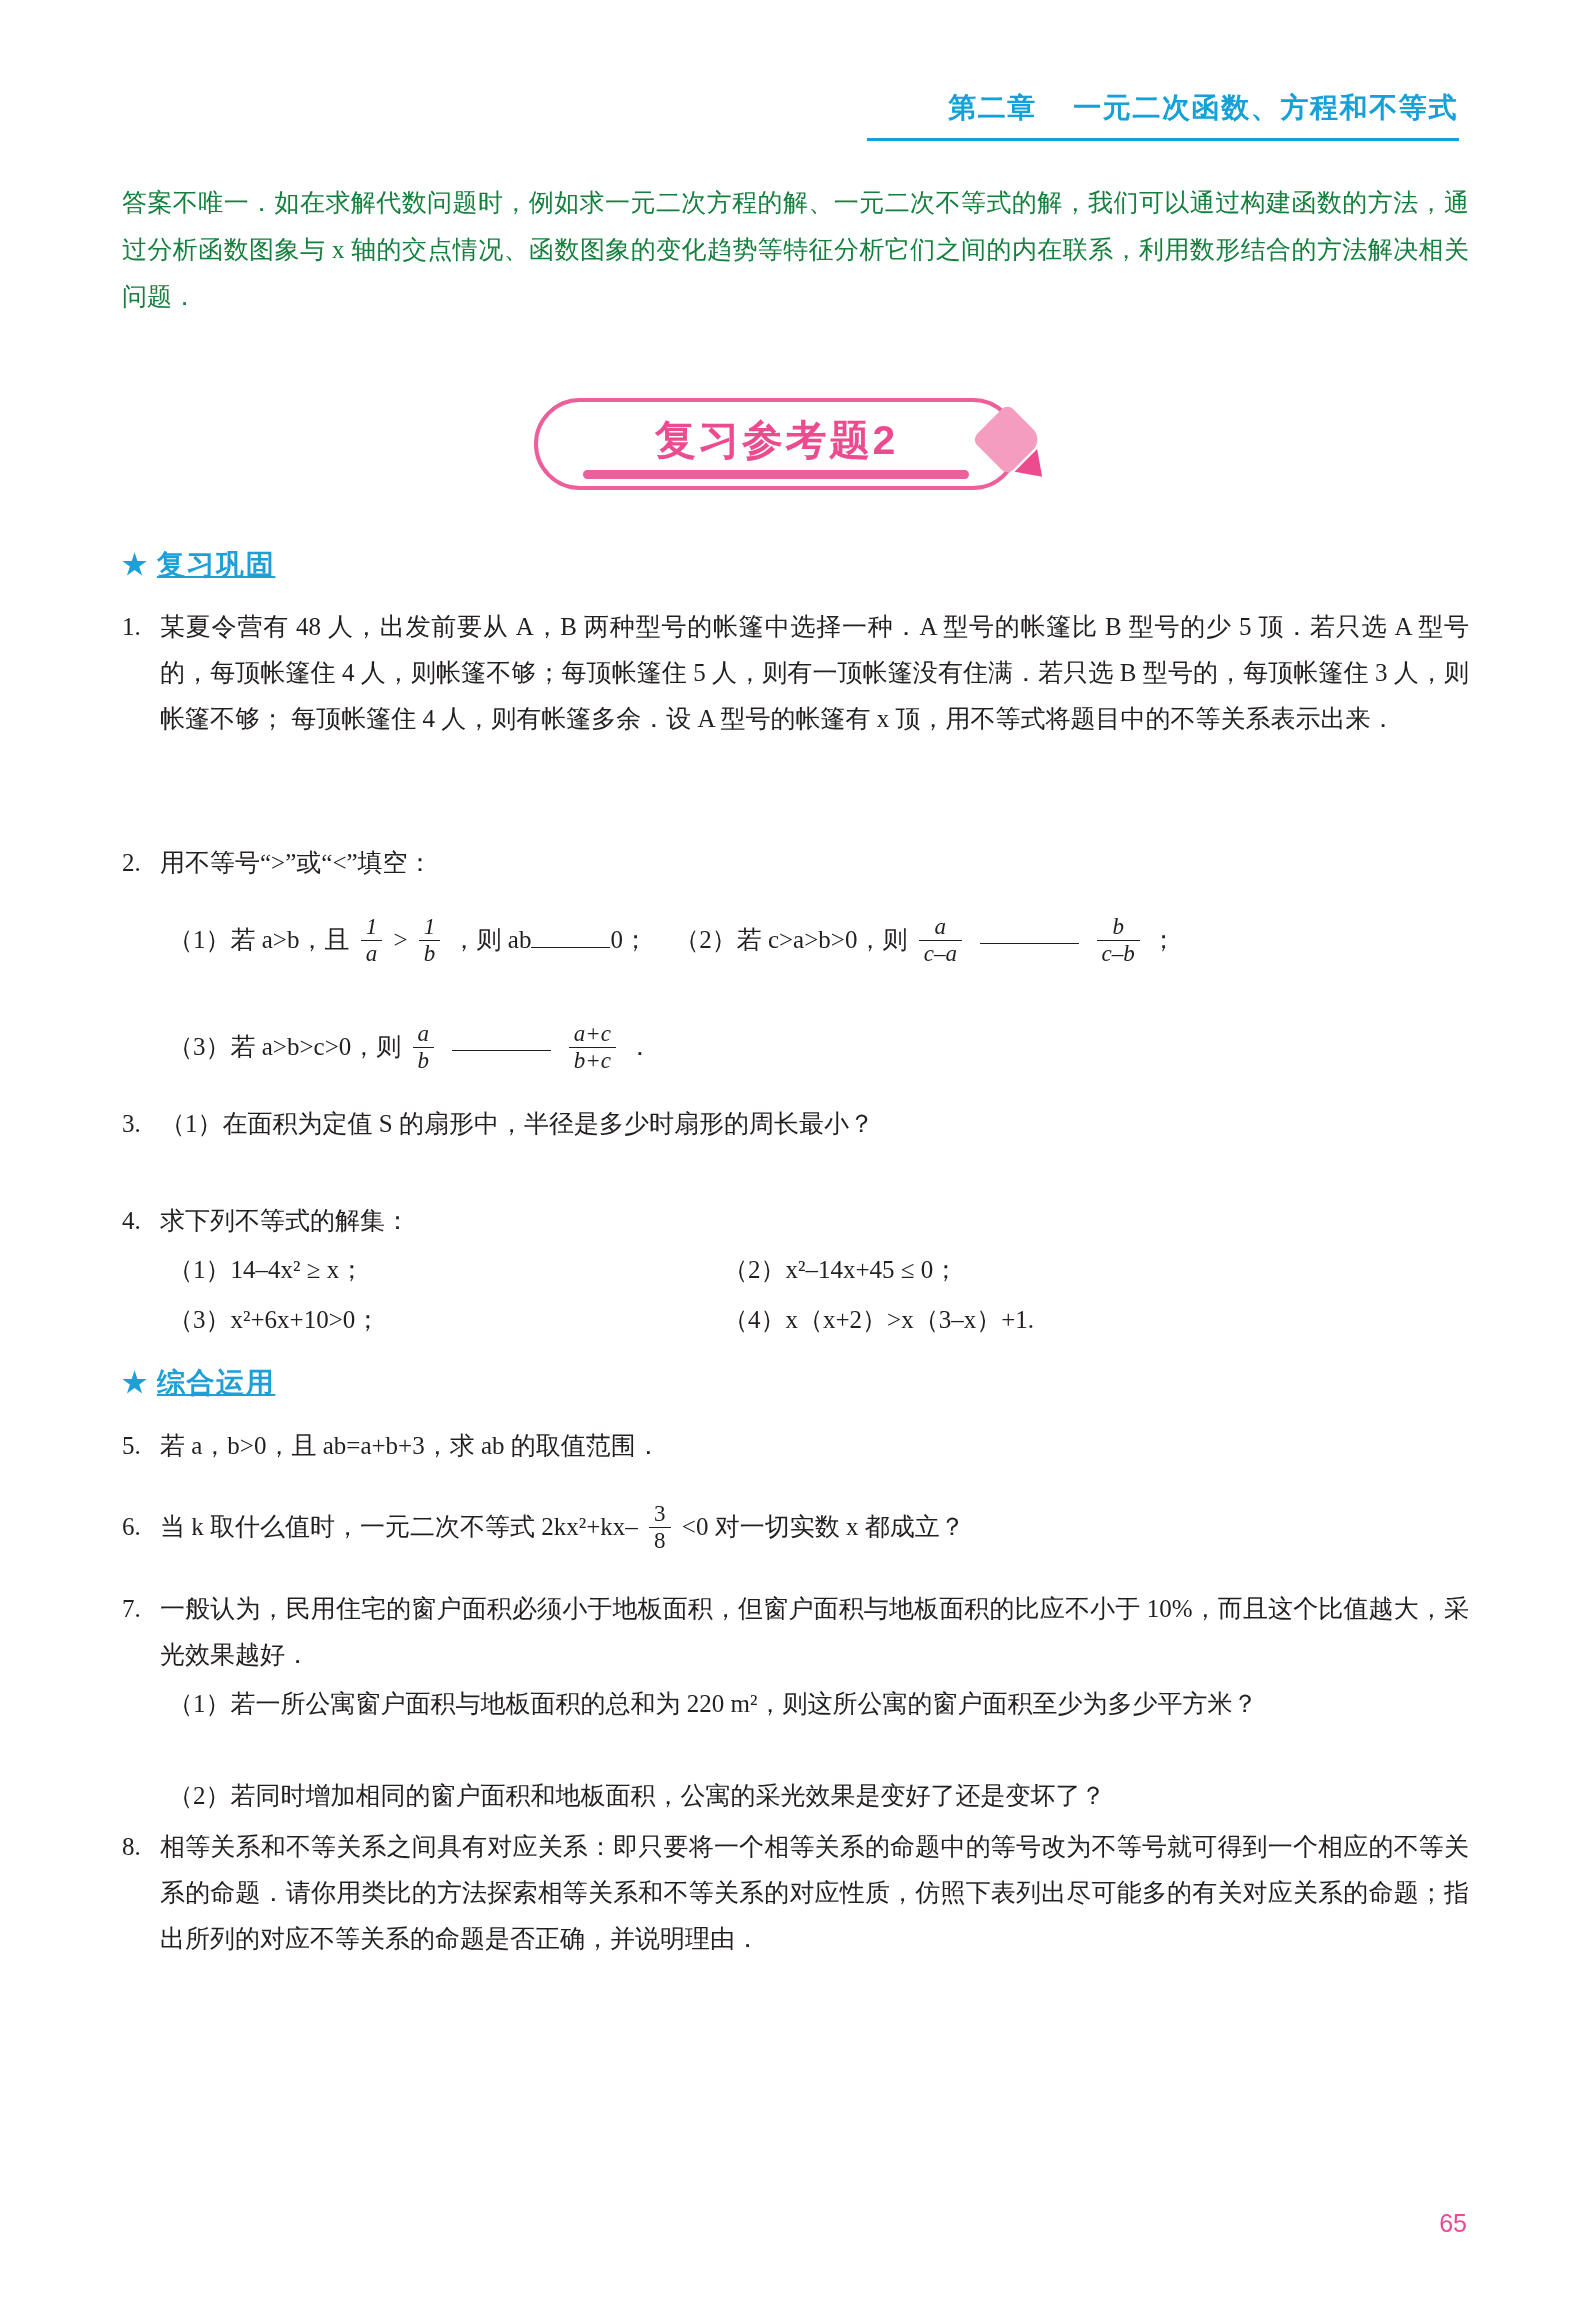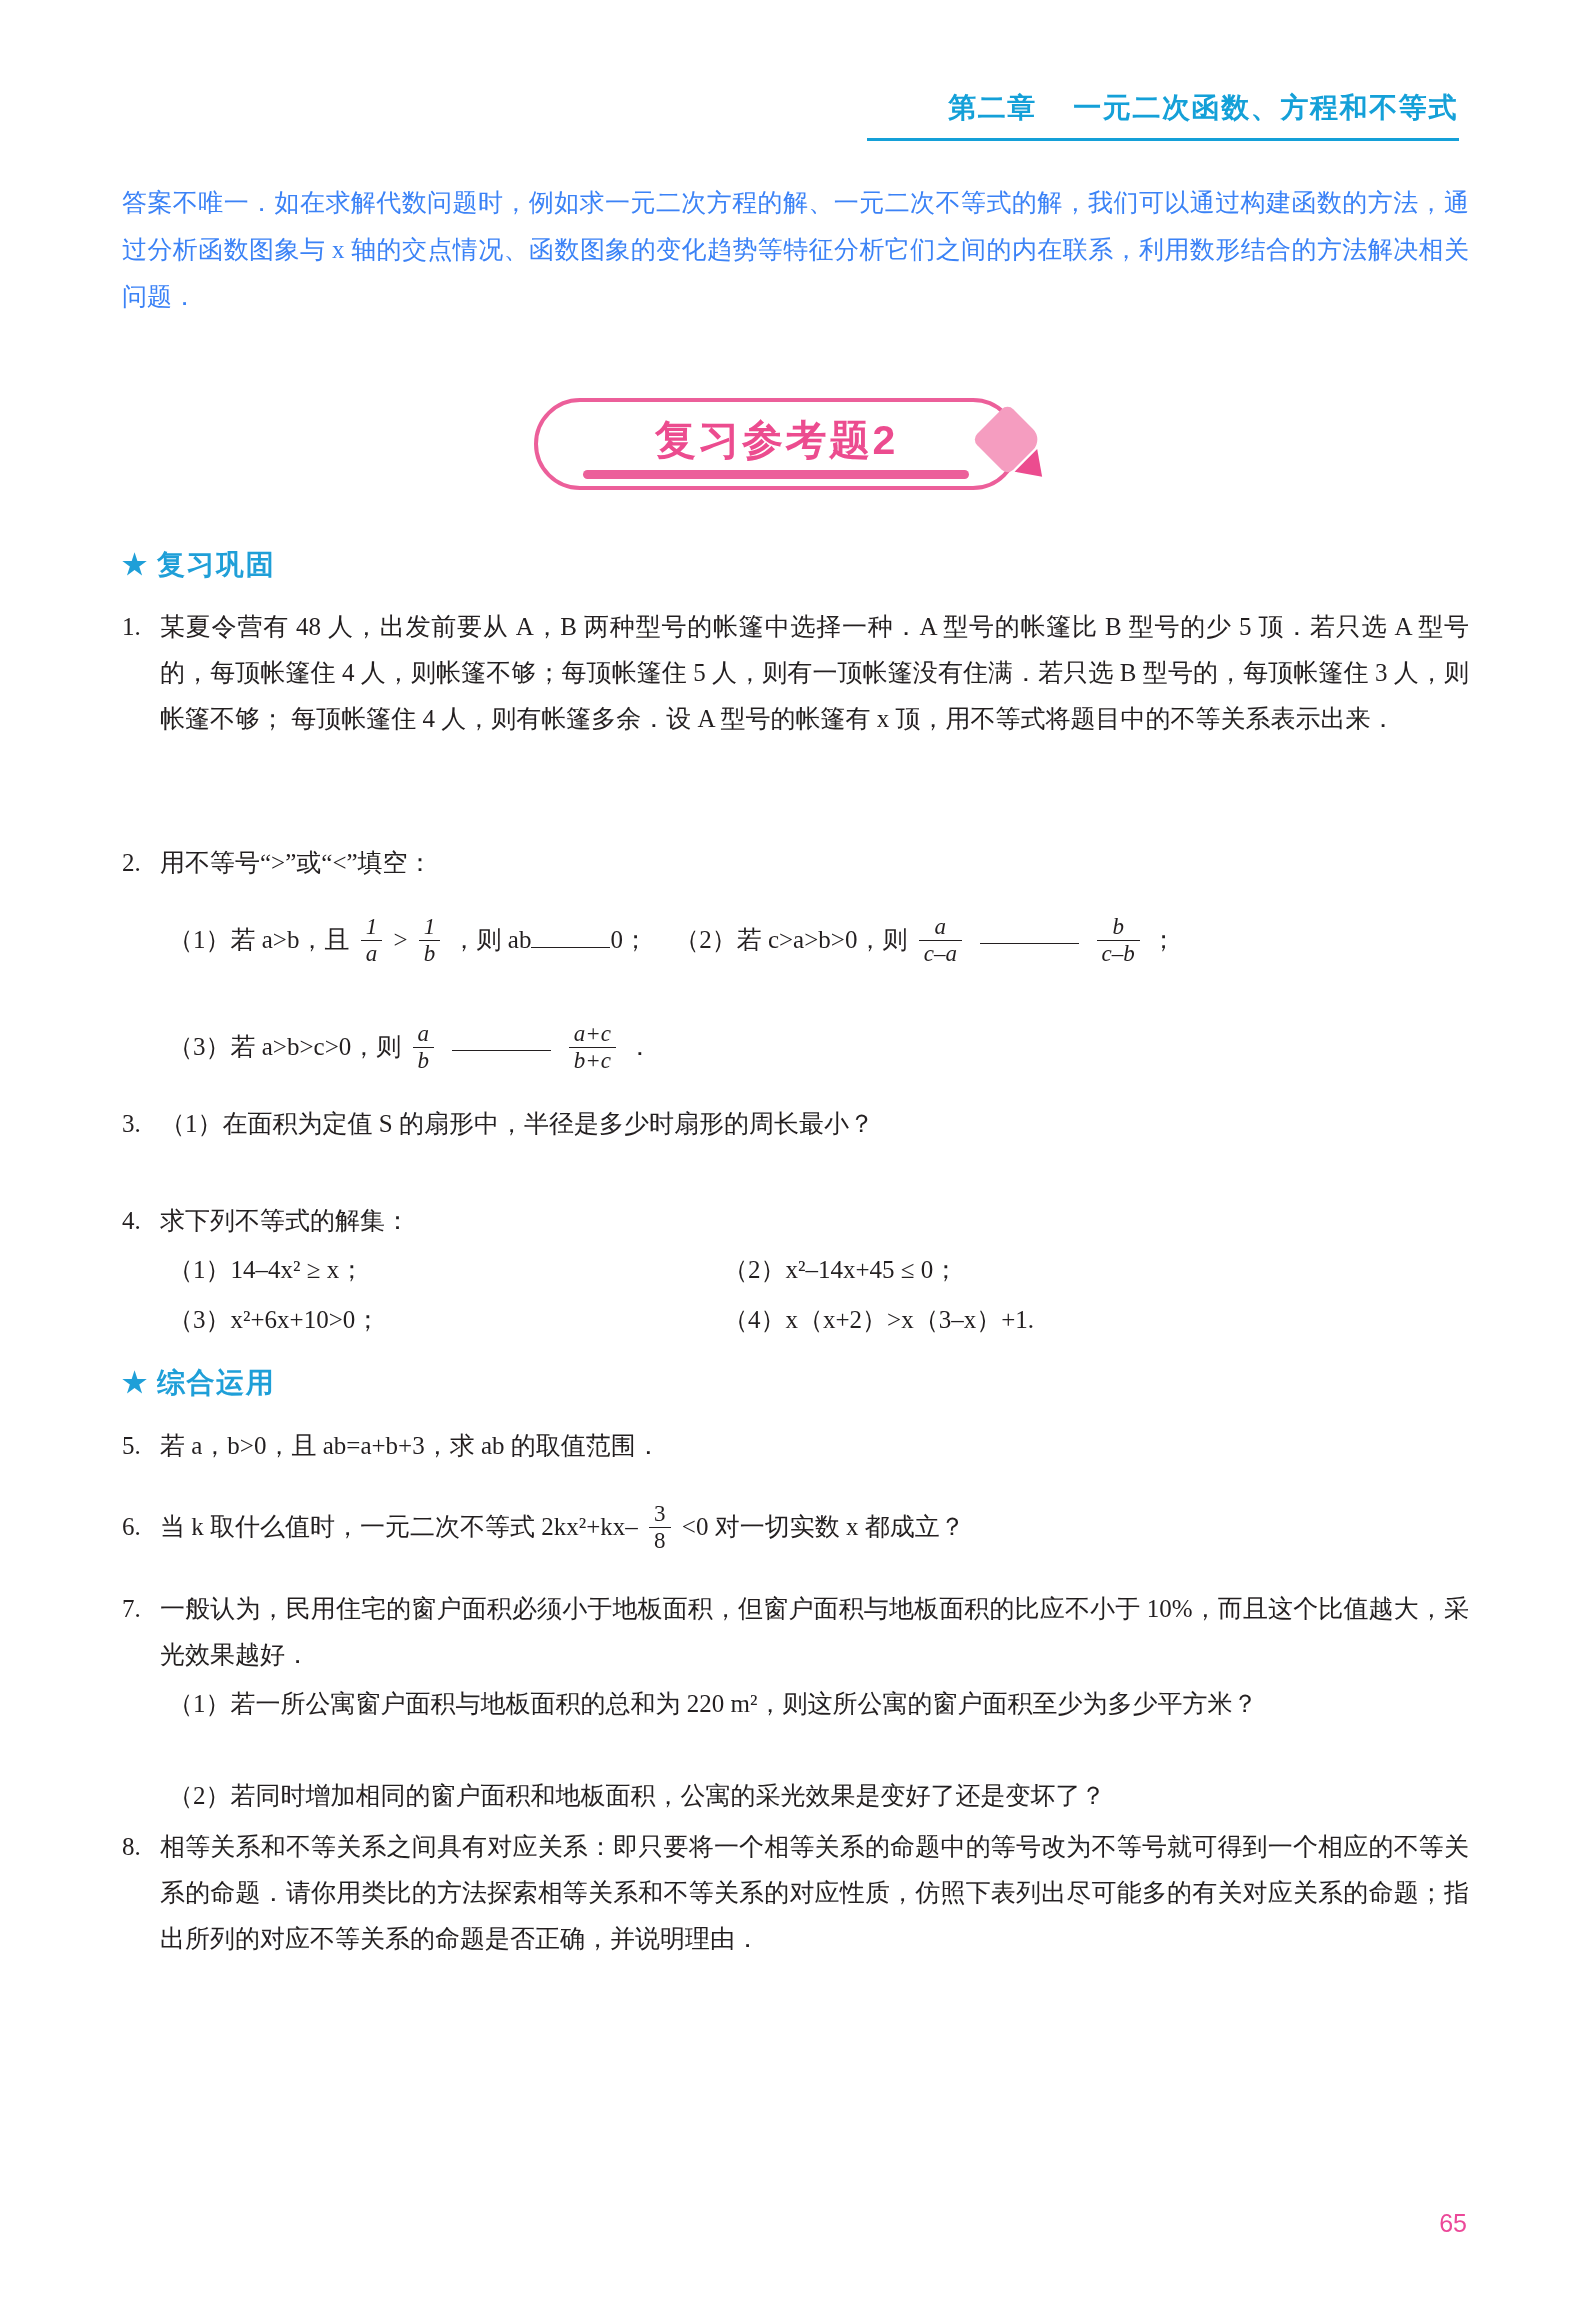--- a/index.html
+++ b/index.html
@@ -47,21 +47,21 @@
     height: 2.5px;
     background: #14a0d8;
   }
 
   
   .intro {
     position: absolute;
     left: 122px;
     top: 179px;
     width: 1347px;
-    color: #3b82f6;
+    color: #15803d;
     font-size: 25px;
     line-height: 47px;
     text-align: justify;
   }
 
   
   .banner-wrap {
     position: absolute;
     left: 534px;
     top: 398px;
@@ -128,20 +128,21 @@
   }
 
   
   .sec-head {
     position: absolute;
     font-family: "Liberation Sans", sans-serif;
     font-size: 28px;
     font-weight: bold;
     color: #1f9fd8;
     letter-spacing: 1.6px;
+    text-decoration: underline;
   }
   .star {
     display: inline-block;
     color: #1f9fd8;
     font-size: 28px;
     margin-right: 8.2px;
   }
 
   
   .prob {

